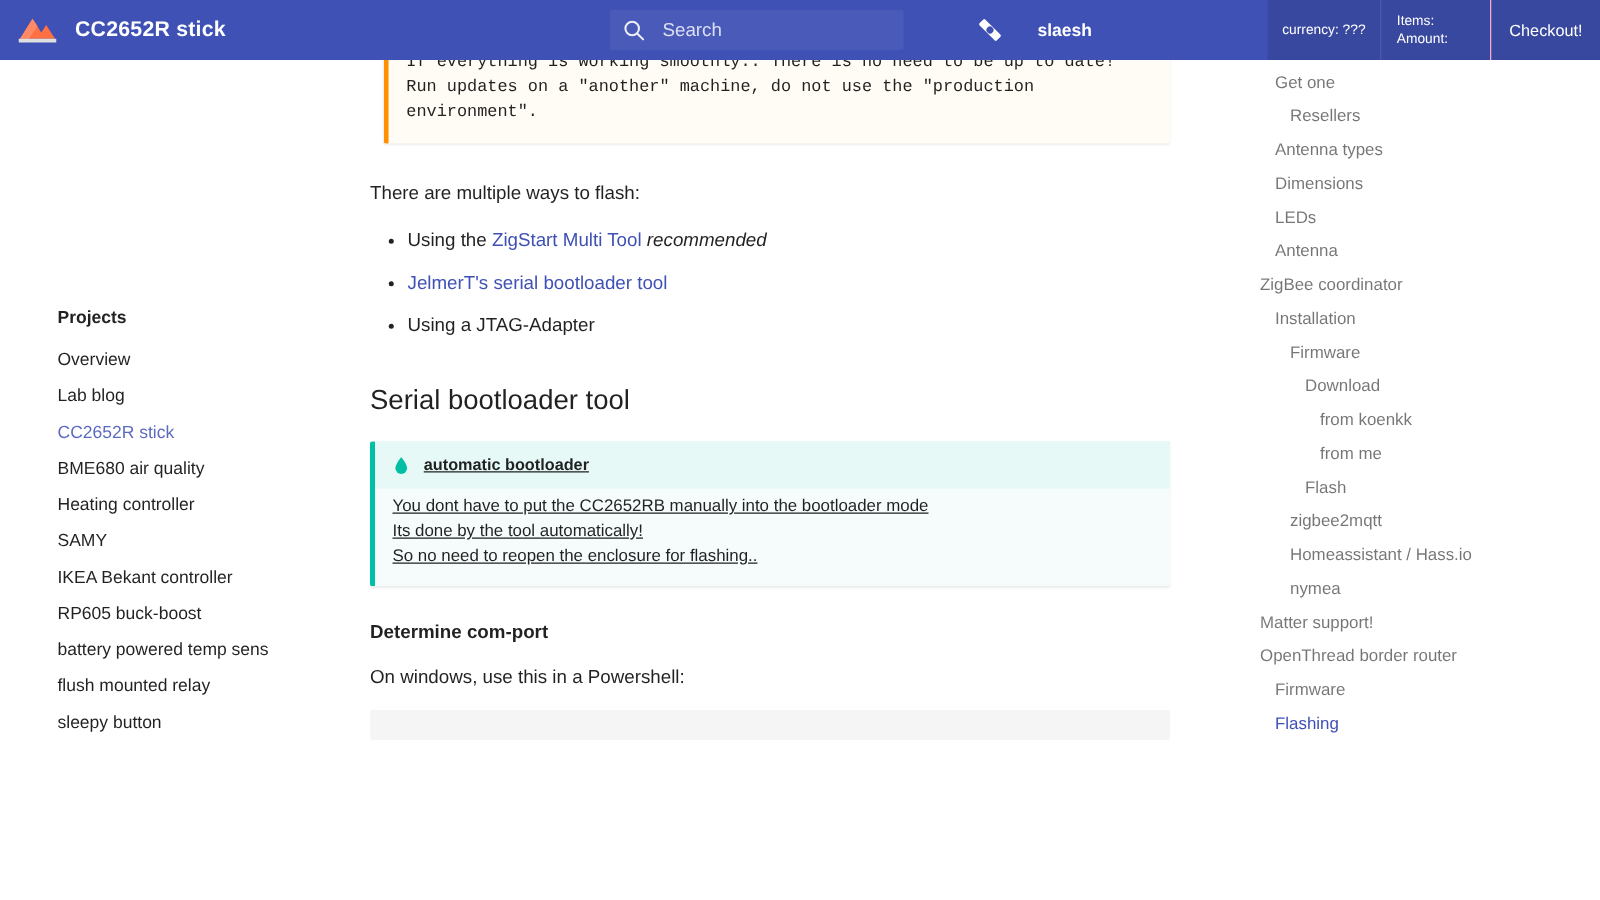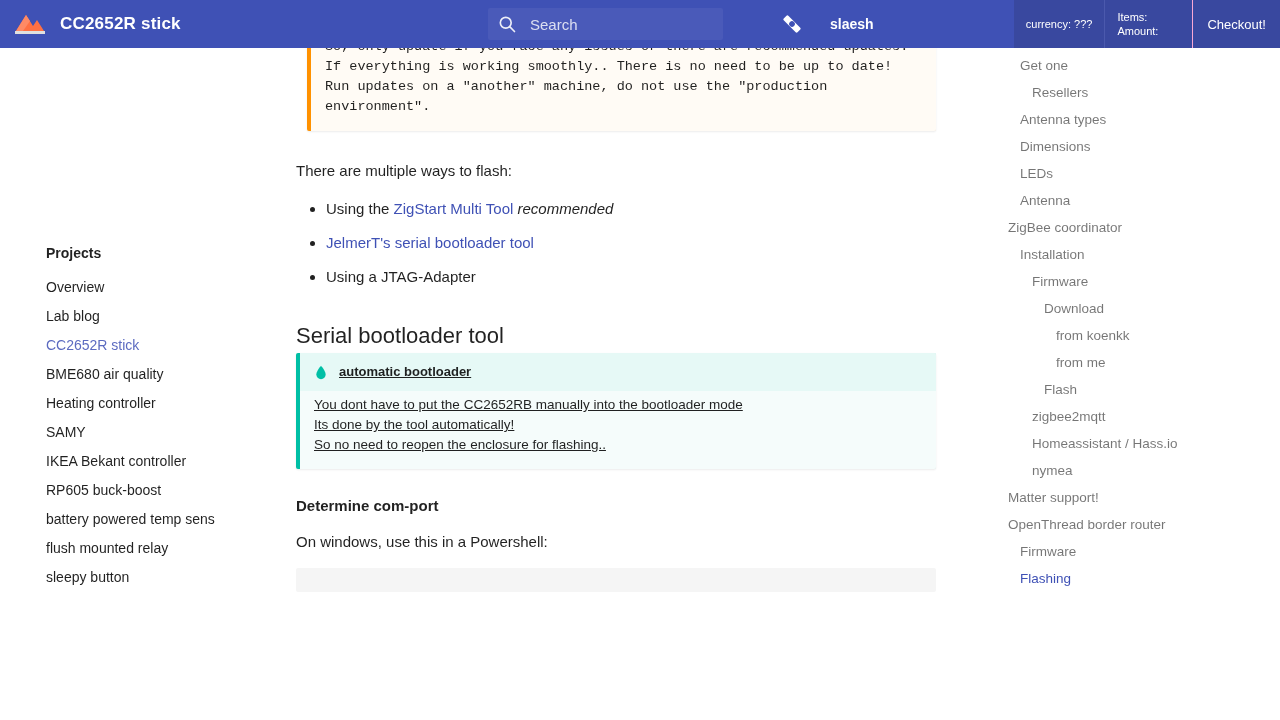--- a/index.html
+++ b/index.html
@@ -211,21 +211,21 @@
     line-height: 24px;
     margin-bottom: 10px;
   }
   ul.bullets li::marker { color: #000000de; }
   a.link { color: #3f51b5; text-decoration: none; }
   em.rec { font-style: italic; }
 
   h2.section {
     font-size: 22px;
     font-weight: 400;
-    margin: 34px 0 4px 0;
+    margin: 34px 0 20px 0;
     color: #000000de;
   }
   h3.subsection {
     font-size: 15px;
     font-weight: 700;
     margin: 28px 0 16px 0;
     color: #000000de;
   }
   .code-block {
     background: #f5f5f5;

